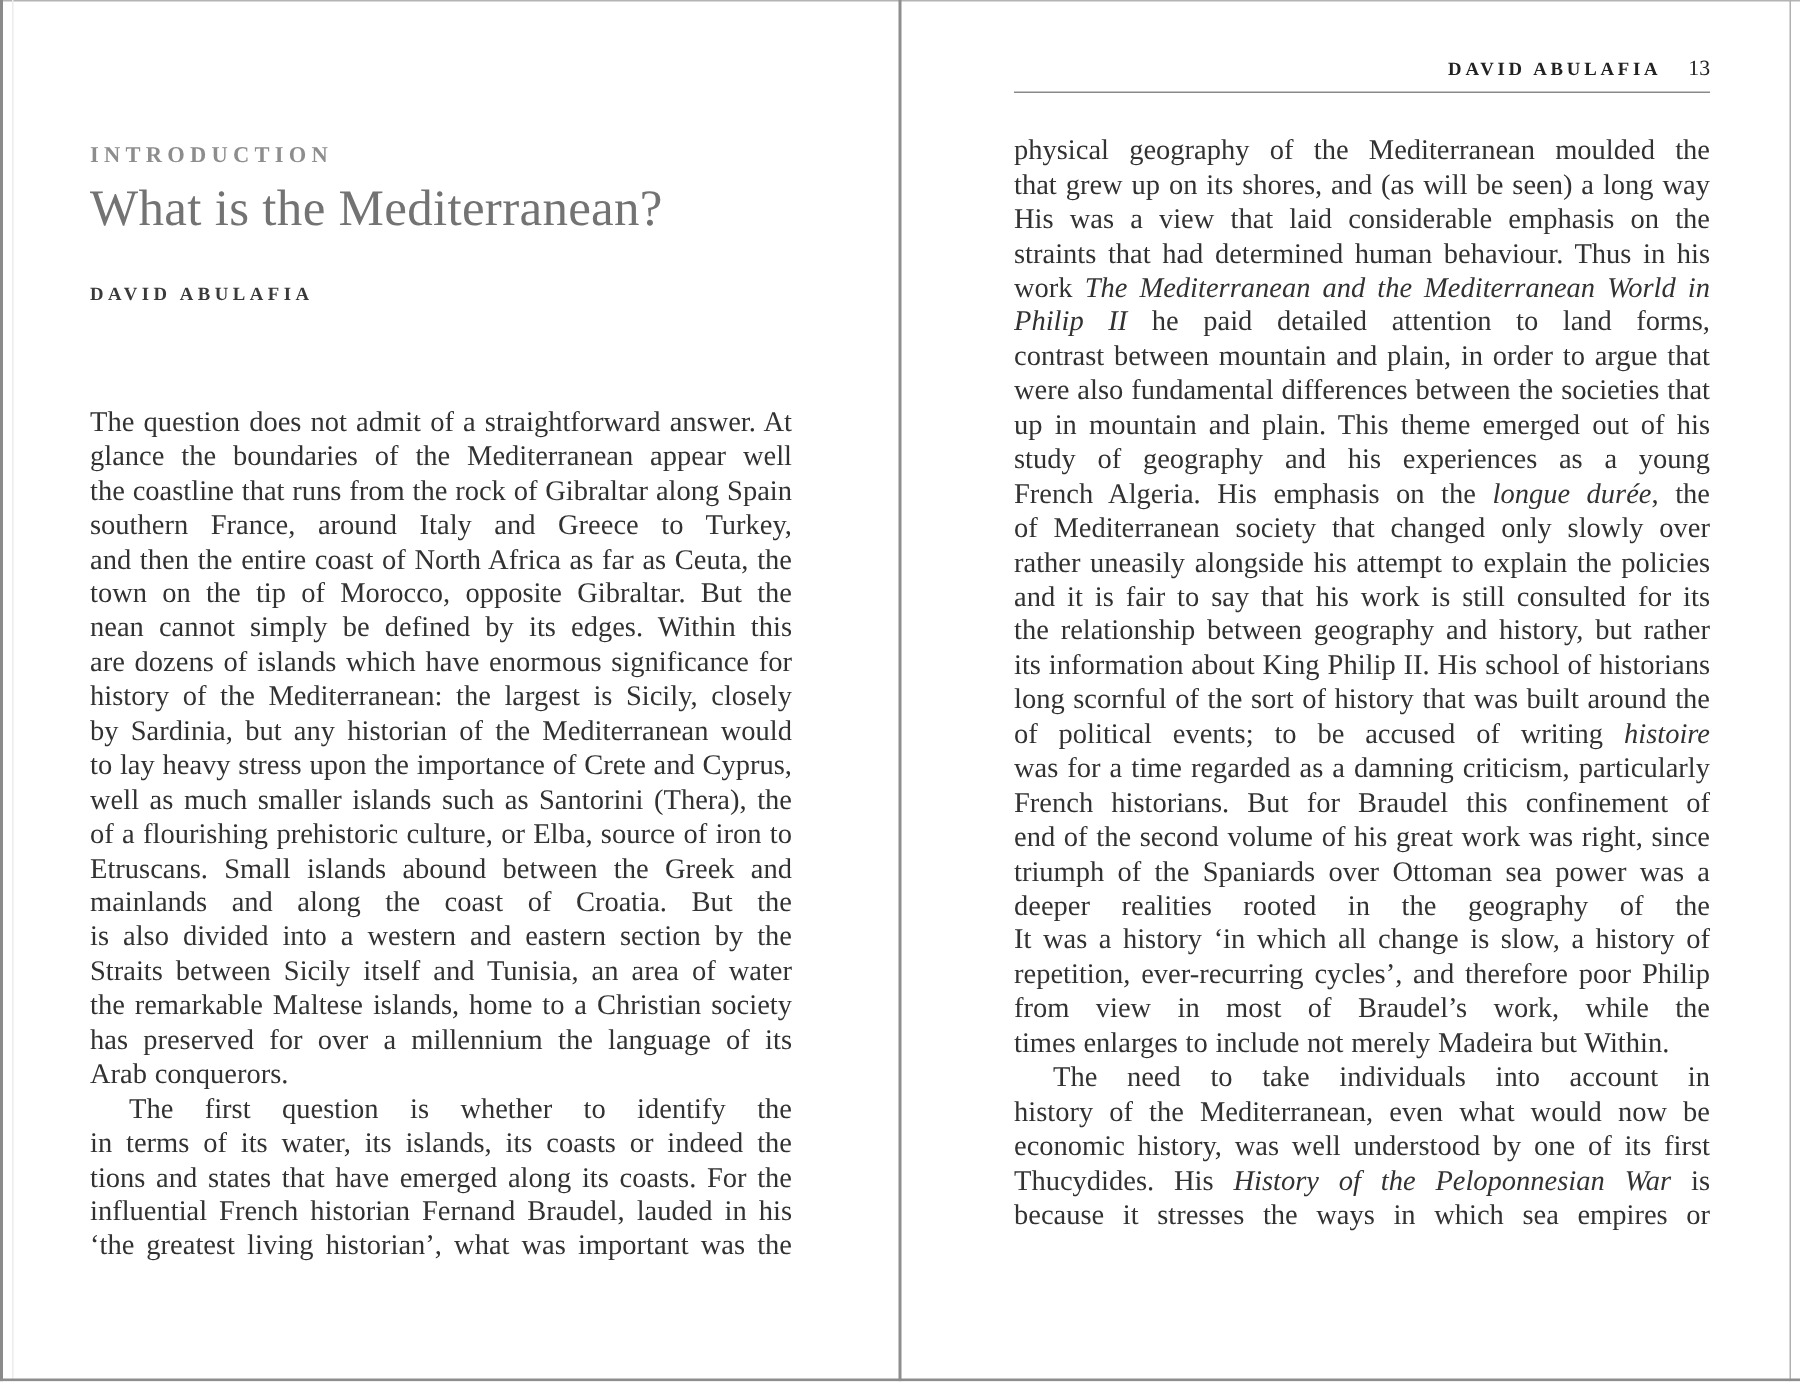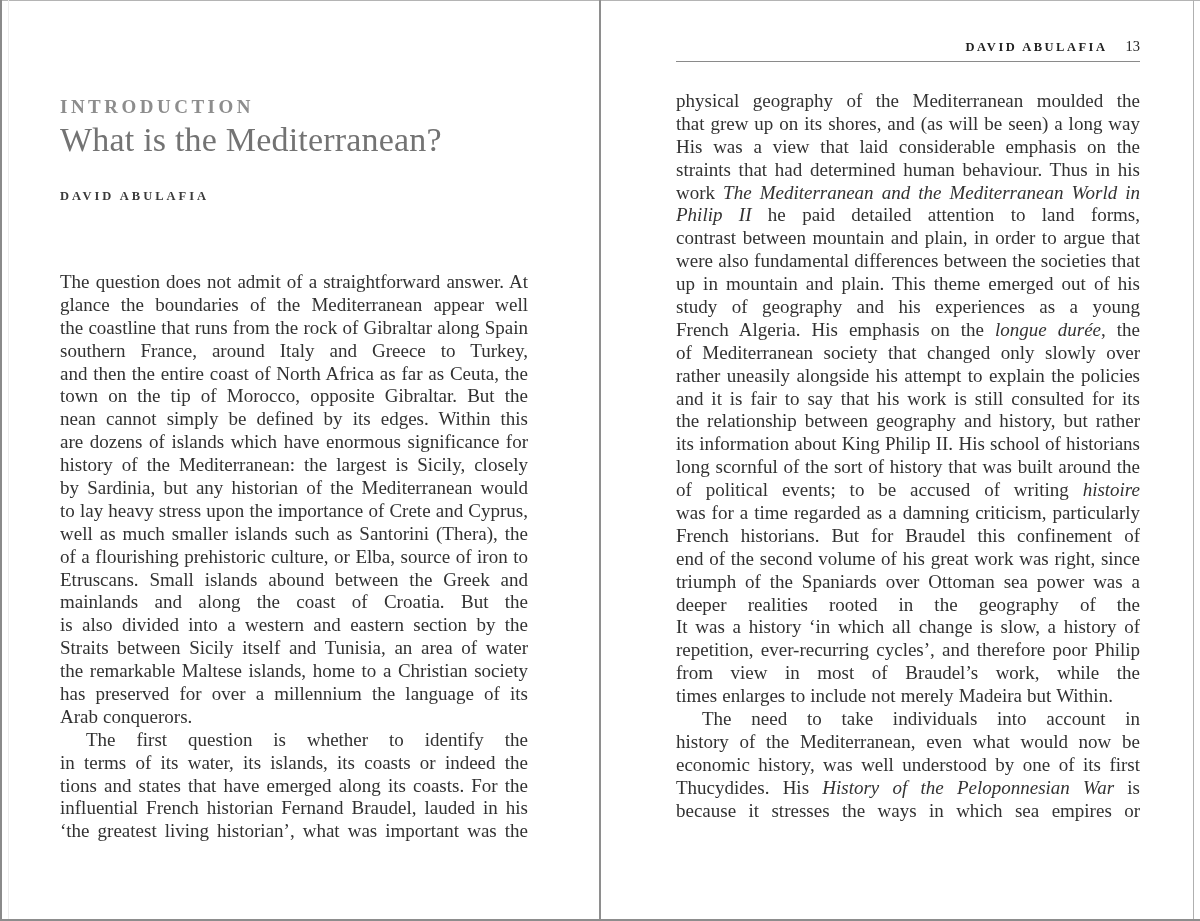--- a/index.html
+++ b/index.html
@@ -17,21 +17,21 @@
   .edge-left-faint { position: absolute; top: 0; bottom: 0; left: 8px; width: 1px; background: #ececec; }
   .edge-right  { position: absolute; top: 0; bottom: 0; left: 1193px; width: 1px; background: #b0b0b0; }
   .gutter      { position: absolute; top: 0; bottom: 0; left: 599px; width: 2px; background: #8e8e8e; }
 
   .page { position: absolute; top: 0; height: 921px; }
   .page-left  { left: 60px;  width: 468px; }
   .page-right { left: 676px; width: 464px; }
 
   .kicker {
     position: absolute; top: 96px; left: 0;
-    font-size: 19px; font-weight: bold; letter-spacing: 3.5px;
+    font-size: 15px; font-weight: bold; letter-spacing: 3.5px;
     color: #8d8d8d;
   }
   .title {
     position: absolute; top: 121px; left: 0; margin: 0;
     font-size: 34px; font-weight: 400; letter-spacing: 0.2px;
     color: #737373; white-space: nowrap;
   }
   .author {
     position: absolute; top: 189px; left: 0;
     font-size: 12.5px; font-weight: bold; letter-spacing: 3px;

